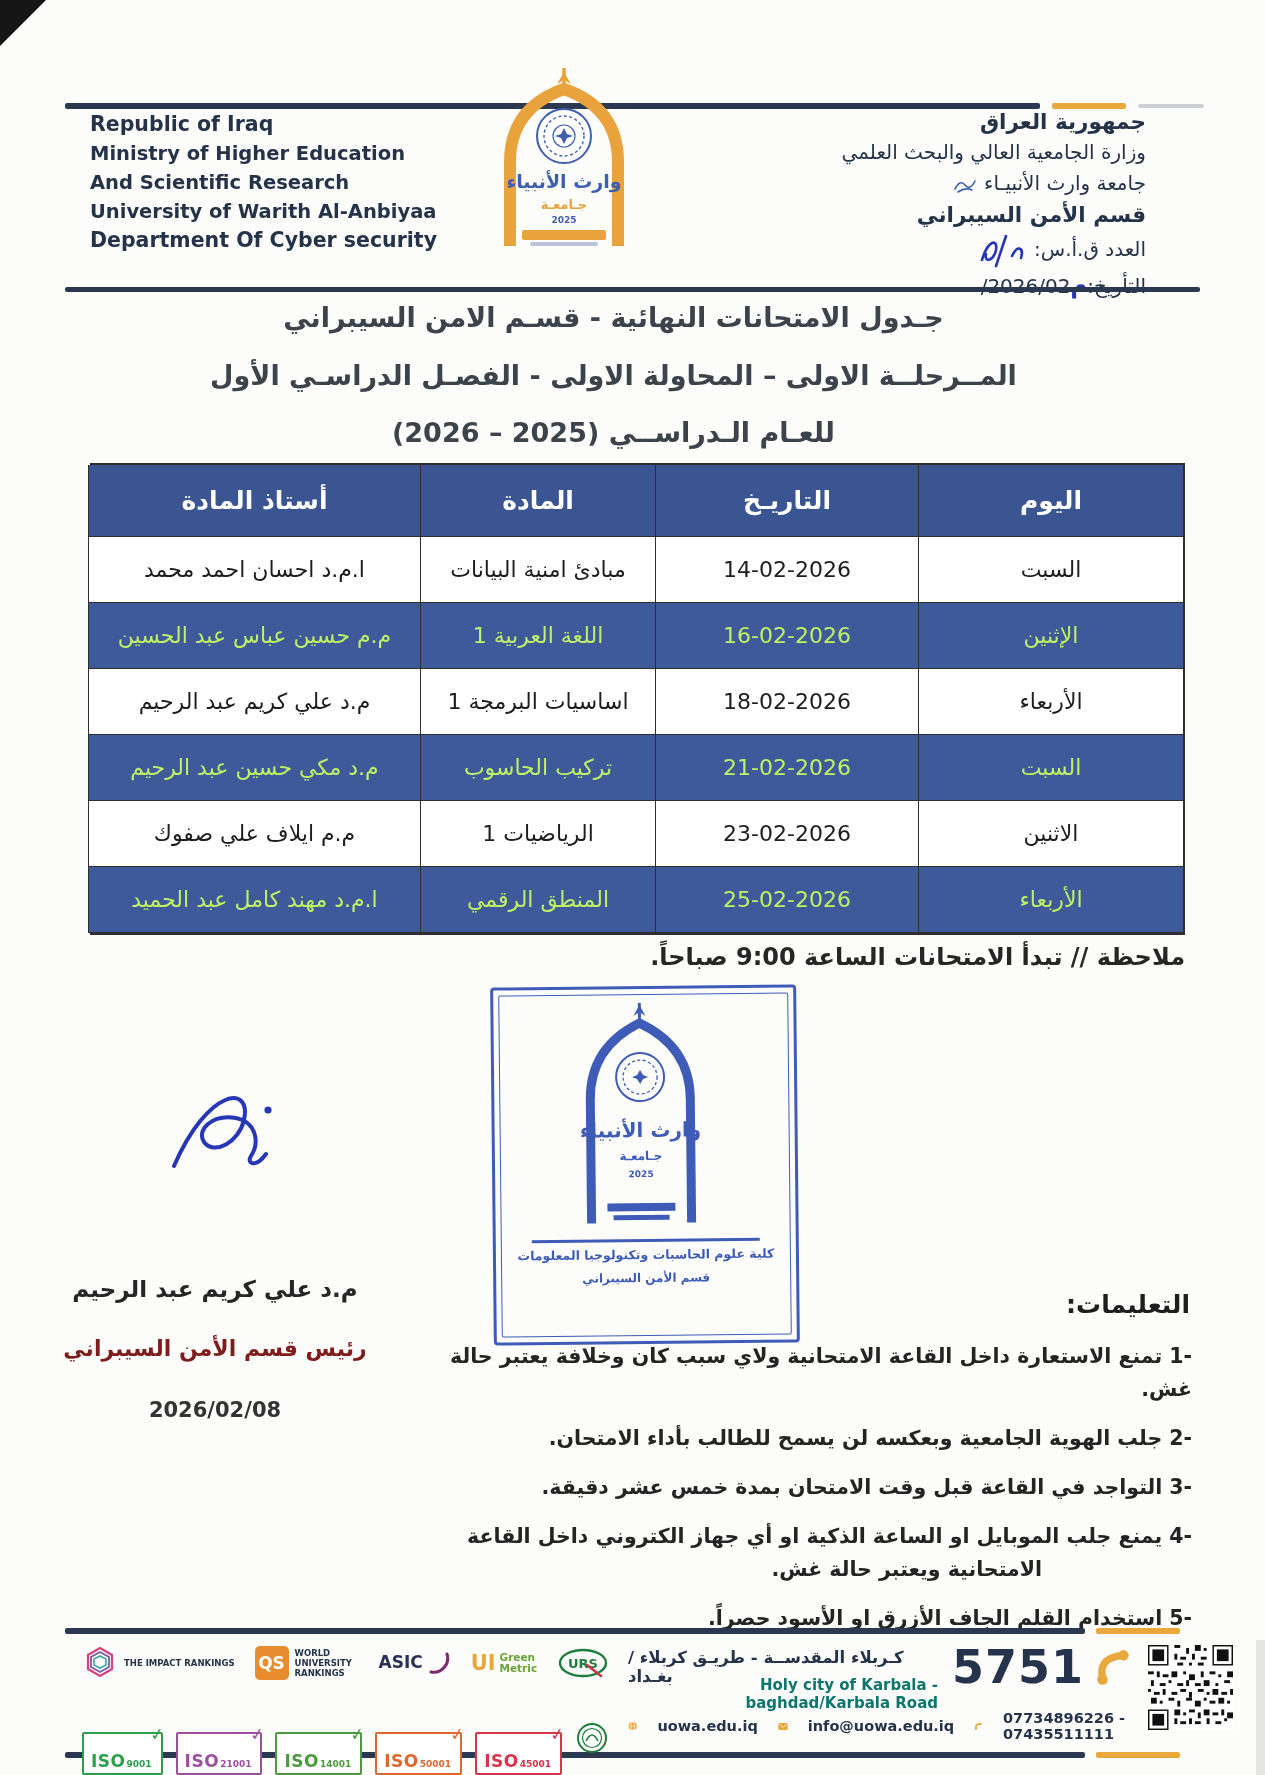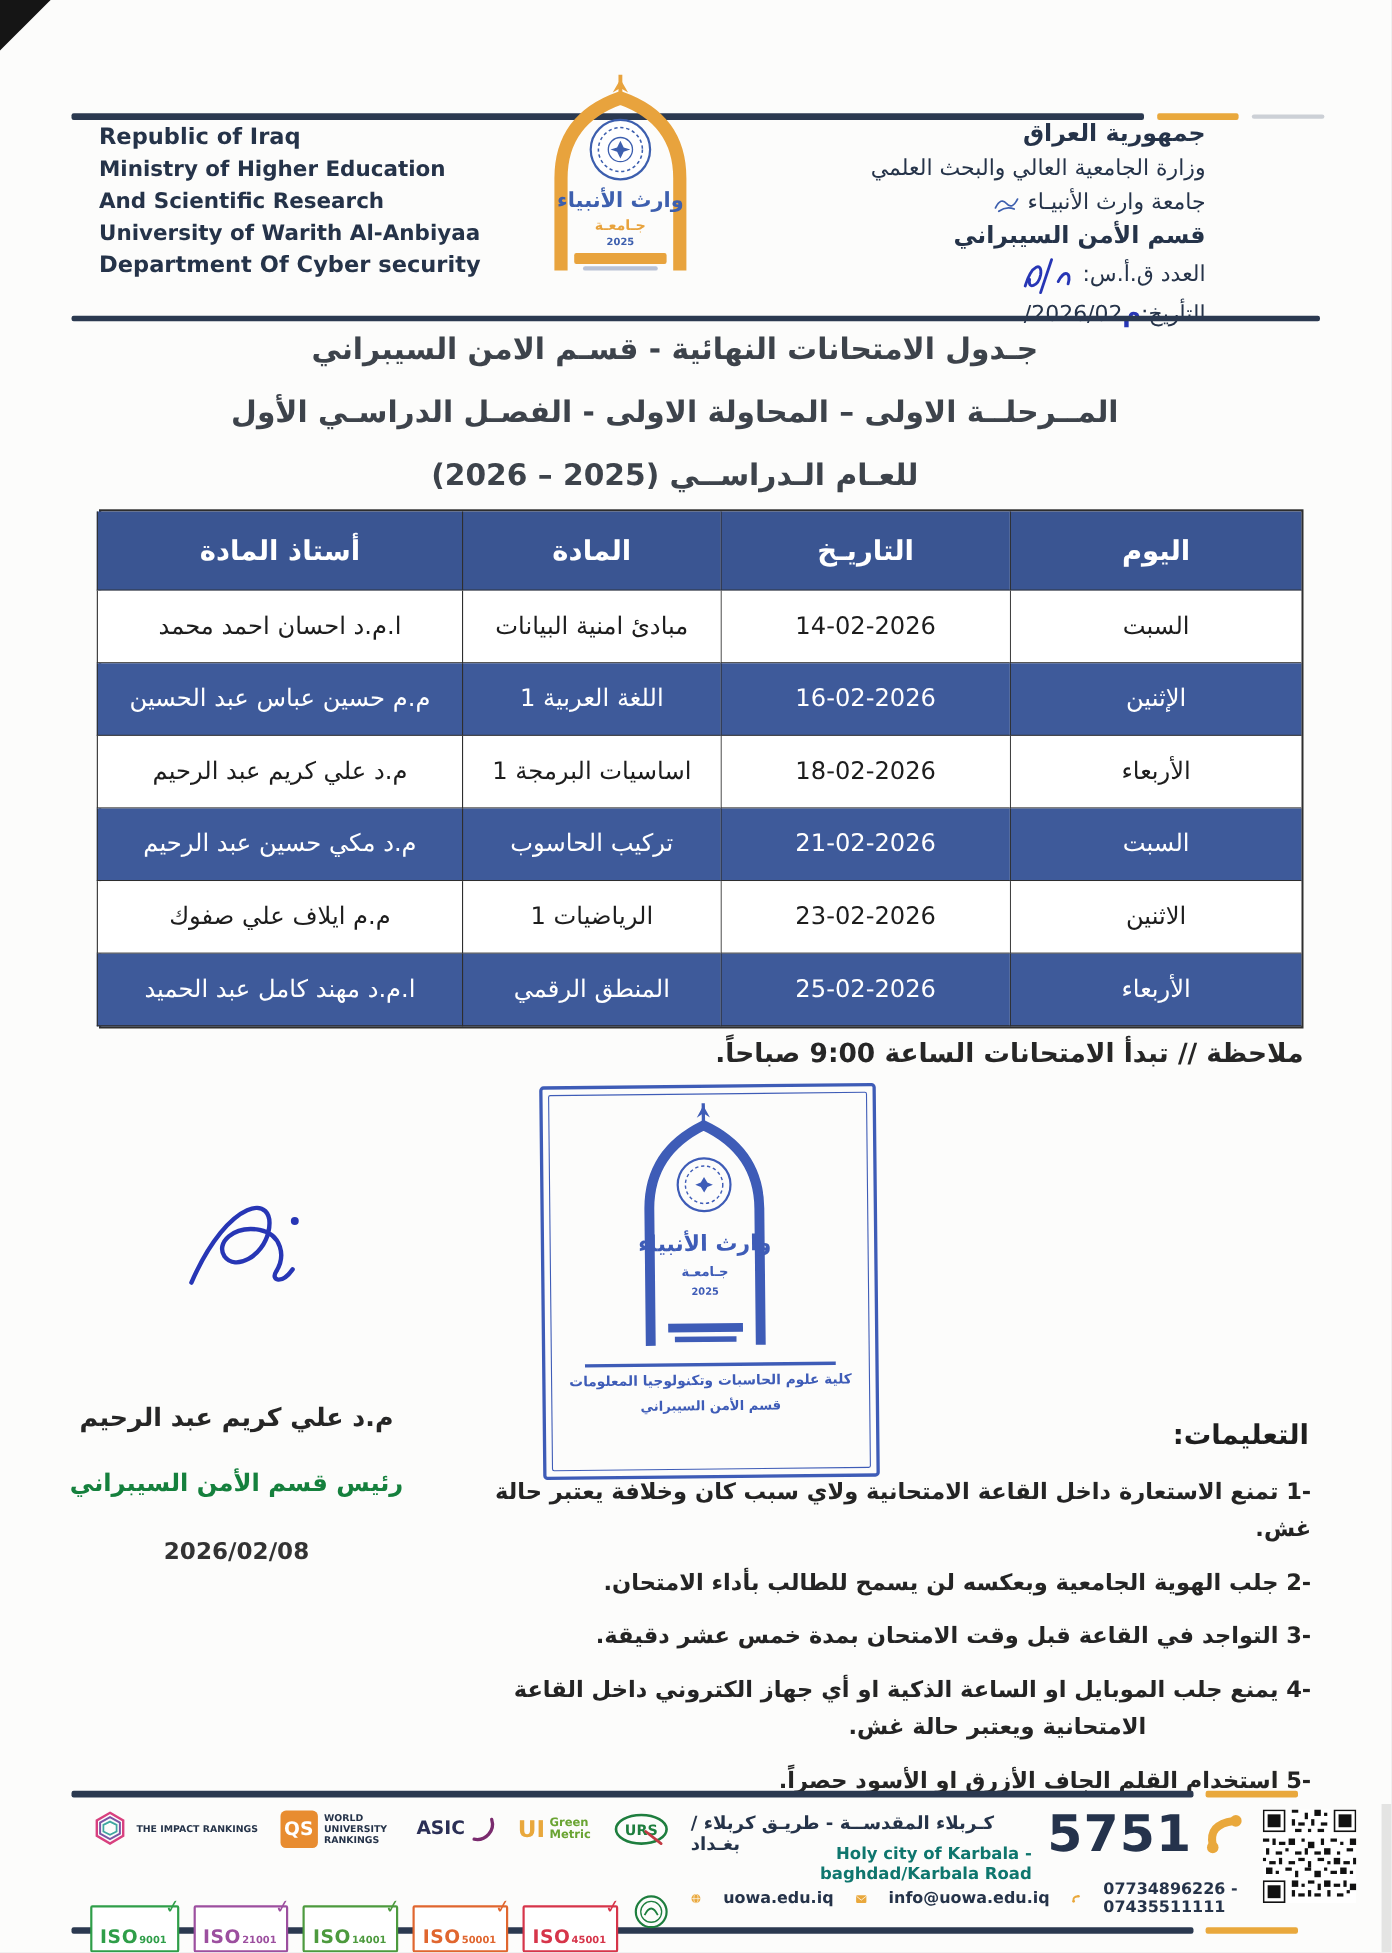--- a/index.html
+++ b/index.html
@@ -5,49 +5,49 @@
   html,body{margin:0;padding:0;background:#e8e8e8;}
   .page{position:relative;width:1265px;height:1775px;margin:0 auto;background:#fcfcfb;
         font-family:"DejaVu Sans",sans-serif;overflow:hidden;color:#22293a;}
   .abs{position:absolute;}
   .rule{background:#2b3950;height:6px;border-radius:2px;}
   .rule.gold{background:#e9a83c;}
   .rule.faint{background:#ccd0d6;height:4px;}
   
   .hdr-en{left:90px;top:110px;width:400px;font-size:19.5px;line-height:29px;color:#253349;font-weight:600;}
   .hdr-en .b{font-weight:700;font-size:20.5px;}
-  .hdr-ar{left:641px;top:106px;width:455px;direction:rtl;color:#253349;font-size:20px;line-height:31px;}
+  .hdr-ar{left:691px;top:106px;width:455px;direction:rtl;color:#253349;font-size:20px;line-height:31px;}
   .hdr-ar .b{font-weight:700;font-size:21.5px;}
   .ink{color:#2736b5;font-weight:700;}
   .hand{vertical-align:middle;}
   
   .title{left:0;width:1227px;text-align:center;direction:rtl;font-weight:700;color:#3d434b;font-size:27px;}
   
   .xtable{left:90px;top:463px;width:1095px;direction:rtl;display:grid;
           grid-template-columns:265px 263px 235px 332px;grid-template-rows:72px repeat(6,66px);
           border:2px solid #2e2e2e;box-sizing:border-box;font-size:22px;}
   .tr{display:contents;}
   .cell{display:flex;align-items:center;justify-content:center;border-left:1px solid #2e2e2e;
         border-bottom:1px solid #2e2e2e;text-align:center;padding:2px 6px;box-sizing:border-box;}
   .cell.hd{background:#3a5592;color:#fff;font-weight:700;font-size:25px;}
-  .cell.bl{background:#3e5a9a;color:#ffffff;}
+  .cell.bl{background:#3e5a9a;color:#bef264;}
   .cell.wh{background:#ffffff;color:#1d1d1d;}
   .num{direction:ltr;unicode-bidi:bidi-override;}
   
   .note{left:400px;top:943px;width:785px;direction:rtl;text-align:right;font-weight:700;font-size:24px;color:#262626;}
   
   .stamp{left:492px;top:986px;width:300px;height:352px;border:3.5px solid #3050b2;border-radius:4px;
          transform:rotate(-.6deg);color:#3050b2;opacity:.93;}
   .stamp .inner{position:absolute;inset:5px;border:1px solid #3050b2;border-radius:2px;}
   .stamp .txt1{position:absolute;left:4%;right:4%;top:258px;direction:rtl;text-align:center;font-size:12.5px;font-weight:700;}
   .stamp .txt2{position:absolute;left:4%;right:4%;top:282px;direction:rtl;text-align:center;font-size:12px;font-weight:700;}
   .stamp .sep{position:absolute;left:12%;right:12%;top:250px;height:2.5px;background:#3050b2;}
   
   .sig-name{left:55px;top:1276px;width:320px;text-align:center;direction:rtl;font-weight:700;font-size:23px;color:#262626;}
-  .sig-title{left:55px;top:1336px;width:320px;text-align:center;direction:rtl;font-weight:700;font-size:22px;color:#15803d;}
+  .sig-title{left:55px;top:1336px;width:320px;text-align:center;direction:rtl;font-weight:700;font-size:22px;color:#7f1d1d;}
   .sig-date{left:55px;top:1398px;width:320px;text-align:center;font-weight:600;font-size:21px;color:#333;}
   
   .ins-head{left:790px;top:1290px;width:400px;direction:rtl;text-align:right;font-weight:700;font-size:25px;color:#1e1e1e;}
   .ins-list{left:415px;top:1340px;width:777px;direction:rtl;text-align:right;font-size:20.5px;line-height:33px;color:#242424;}
   .ins-item{margin-bottom:16px;font-weight:600;}
   .ins-num{margin-left:7px;font-weight:700;}
   .ins-item.hang{padding-left:0;padding-right:150px;text-indent:-150px;box-sizing:border-box;}
   
   .ft-logos1{left:82px;top:1645px;width:560px;display:flex;align-items:center;gap:20px;}
   .ft-logos2{left:82px;top:1700px;width:580px;display:flex;align-items:center;gap:13px;}

